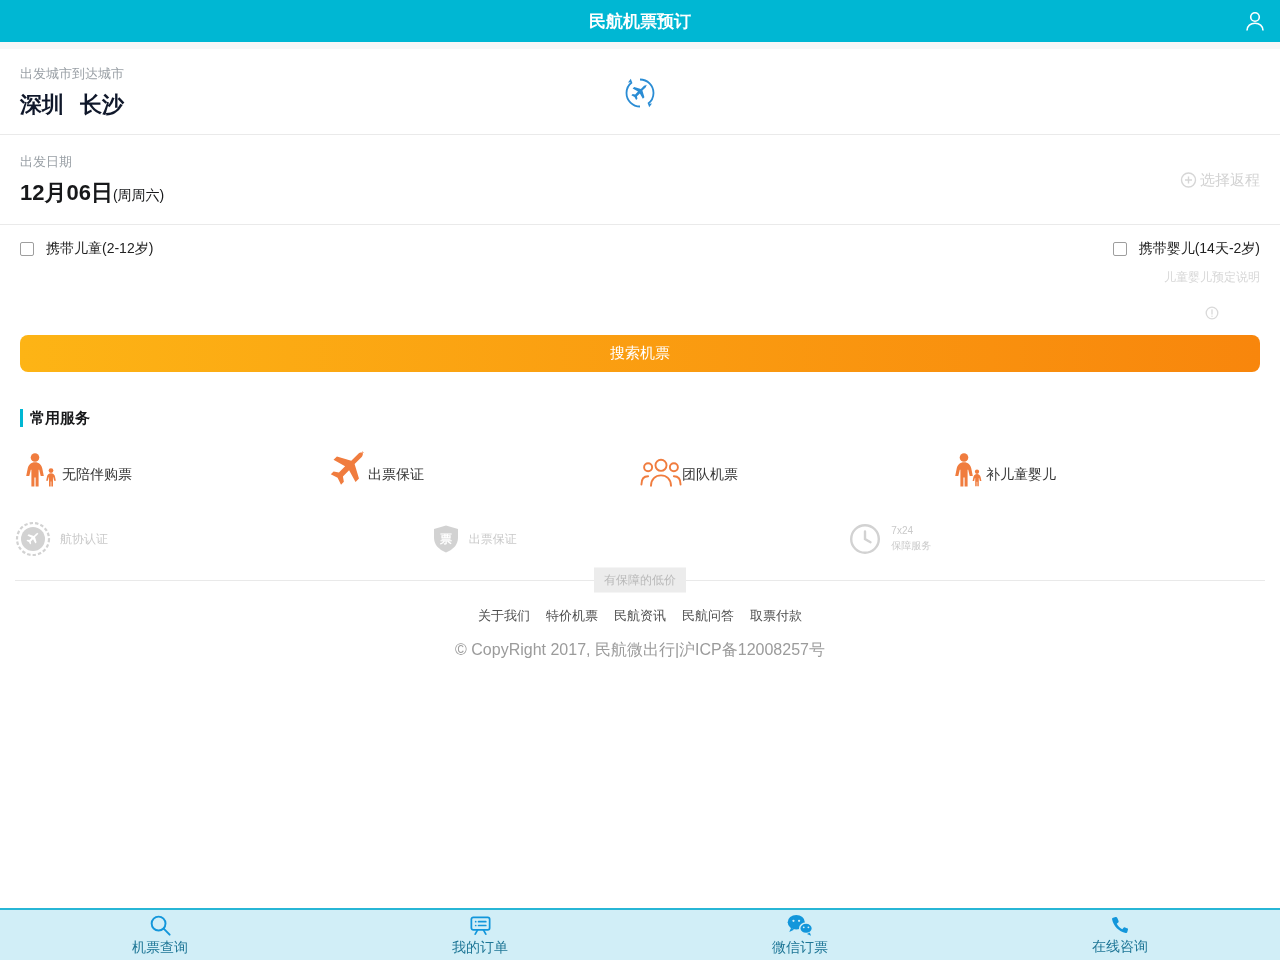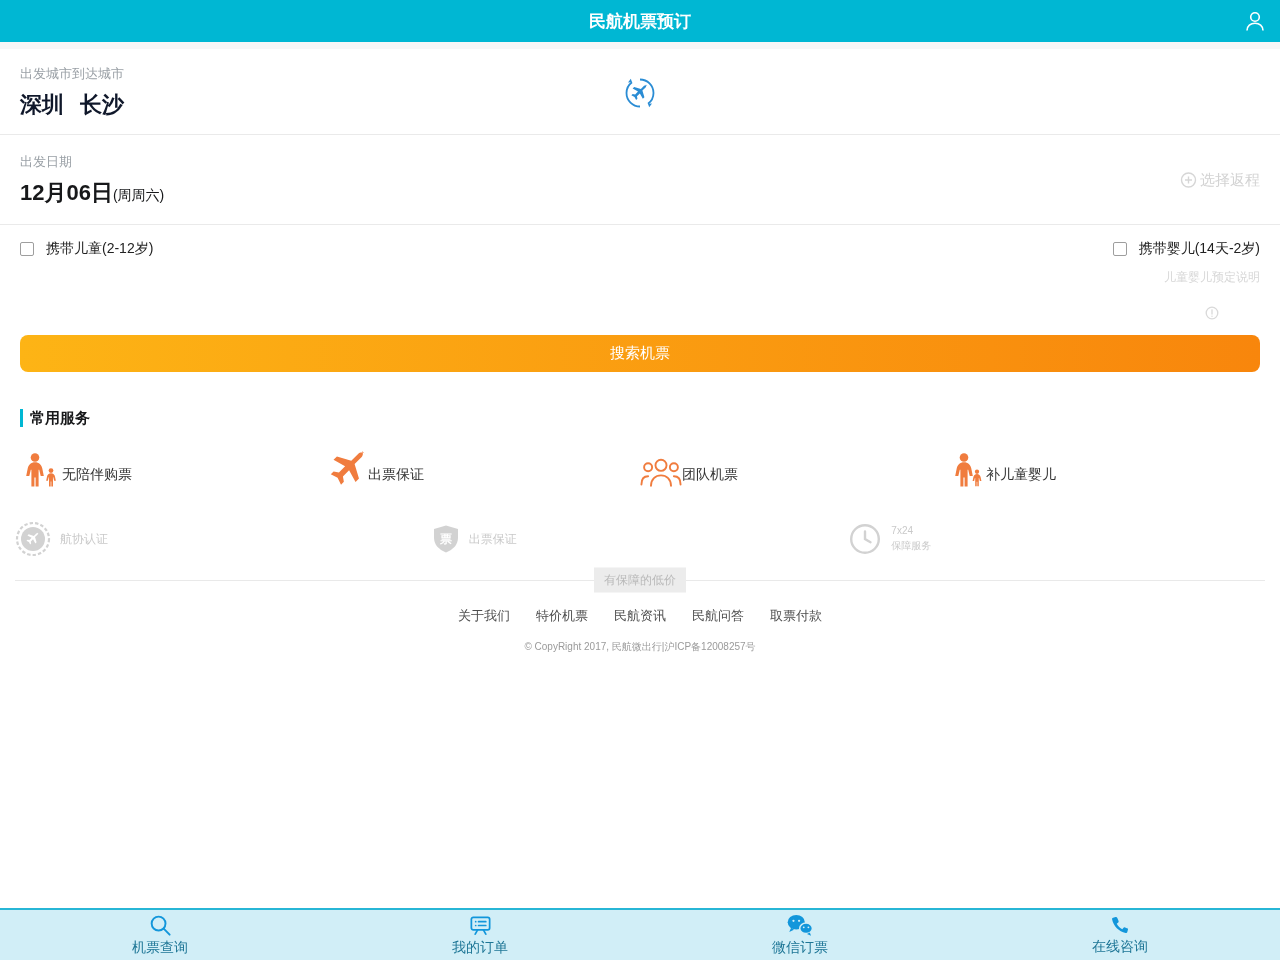--- a/index.html
+++ b/index.html
@@ -49,23 +49,23 @@
   .g-col{flex:1;display:flex;align-items:center;gap:9px;}
   .g-text{font-size:12px;color:#c9c9c9;}
   .g-two{display:flex;flex-direction:column;gap:3px;font-size:10px;color:#c9c9c9;}
 
   .divider-wrap{margin-top:12px;position:relative;height:22px;text-decoration:underline;}
   .divider-line{position:absolute;left:15px;right:15px;top:50%;border-top:1px solid #e9e9e9;}
   .divider-label{position:absolute;left:50%;top:50%;transform:translate(-50%,-50%);
                  background:#ececec;color:#b9b9b9;font-size:12px;padding:4px 10px;white-space:nowrap;}
 
   
-  .footer-links{margin-top:16px;display:flex;justify-content:center;gap:26px;}
+  .footer-links{margin-top:16px;display:flex;justify-content:center;gap:16px;}
   .footer-link{font-size:13px;color:#4d4d4d;cursor:pointer;}
-  .copyright{margin-top:15px;text-align:center;font-size:10px;color:#9b9b9b;}
+  .copyright{margin-top:15px;text-align:center;font-size:16px;color:#9b9b9b;}
 
   
   .bottom-nav{position:absolute;left:0;bottom:0;width:100%;height:52px;background:#d1eef7;
               border-top:2px solid #27b6d6;display:flex;box-sizing:border-box;}
   .nav-item{flex:1;display:flex;flex-direction:column;align-items:center;justify-content:center;gap:1px;cursor:pointer;}
   .nav-label{font-size:14px;color:#1e7696;font-family:Liberation Mono, monospace;}
 </style>
 </head>
 <body>
 

